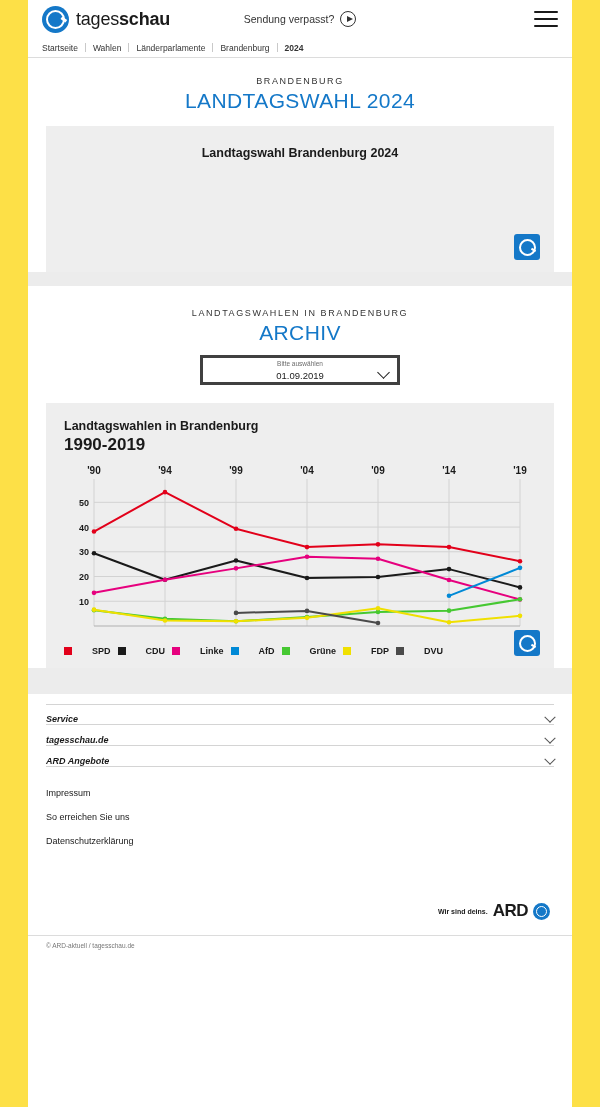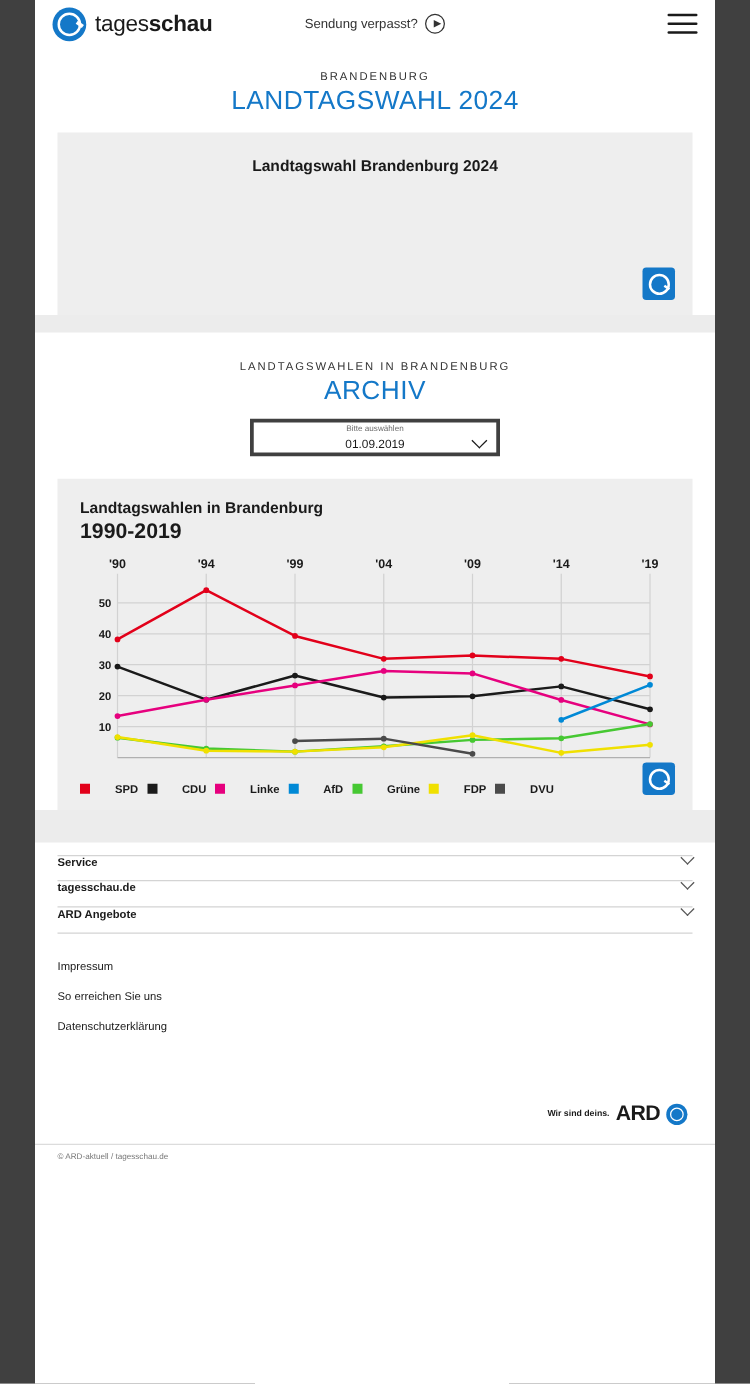--- a/index.html
+++ b/index.html
@@ -7,21 +7,21 @@
     width: 600px;
     height: 1107px;
     background: #e8e8e8;
     font-family: "Liberation Sans", sans-serif;
     overflow: hidden;
   }
   .page {
     width: 600px;
     height: 1107px;
     position: relative;
-    background: #404040;
+    background: #fde047;
   }
   .frame {
     position: absolute;
     left: 28px;
     top: 0;
     width: 544px;
     background: #ffffff;
     min-height: 1107px;
   }
 
@@ -236,25 +236,26 @@
   .legend-sw { width: 8px; height: 8px; display: block; }
   .legend-lbl { font-size: 9px; font-weight: 700; color: #1a1a1a; }
 
   
   .footer-gap { height: 26px; background: #ececec; }
   .footer { padding: 10px 18px 0; }
   .acc-row {
     border-bottom: 1px solid #d4d4d4;
     height: 21px;
     display: flex;
-    align-items: flex-start;
+    align-items: flex-end;
     justify-content: space-between;
     font-size: 9px;
     font-weight: 700;
     color: #1a1a1a;
+    font-style: italic;
   }
   .acc-row:first-child { border-top: 1px solid #d4d4d4; }
   .acc-chevron {
     width: 8px; height: 8px;
     border-right: 1.2px solid #555;
     border-bottom: 1.2px solid #555;
     transform: rotate(45deg) translate(-2px,-2px);
   }
   .footer-links { padding-top: 14px; }
   .footer-link {
@@ -304,20 +305,31 @@
         <span class="lbl">Sendung verpasst?</span>
         <span class="play-btn"></span>
       </div>
       <div class="burger">
           <i></i>
           <i></i>
           <i></i>
         </div>
     </div>
 
+    <div class="breadcrumb">
+      <span class="crumb">Startseite</span>
+      <span class="sep"></span>
+      <span class="crumb">Wahlen</span>
+      <span class="sep"></span>
+      <span class="crumb">Länderparlamente</span>
+      <span class="sep"></span>
+      <span class="crumb">Brandenburg</span>
+      <span class="sep"></span>
+      <span class="crumb current">2024</span>
+    </div>
 
     <div class="title-block">
       <div class="kicker">BRANDENBURG</div>
       <div class="maintitle">LANDTAGSWAHL 2024</div>
     </div>
 
     <div class="card">
       <div class="card-pad">
         <div class="card-h">Landtagswahl Brandenburg 2024</div>
         <div class="card-spacer"></div>

